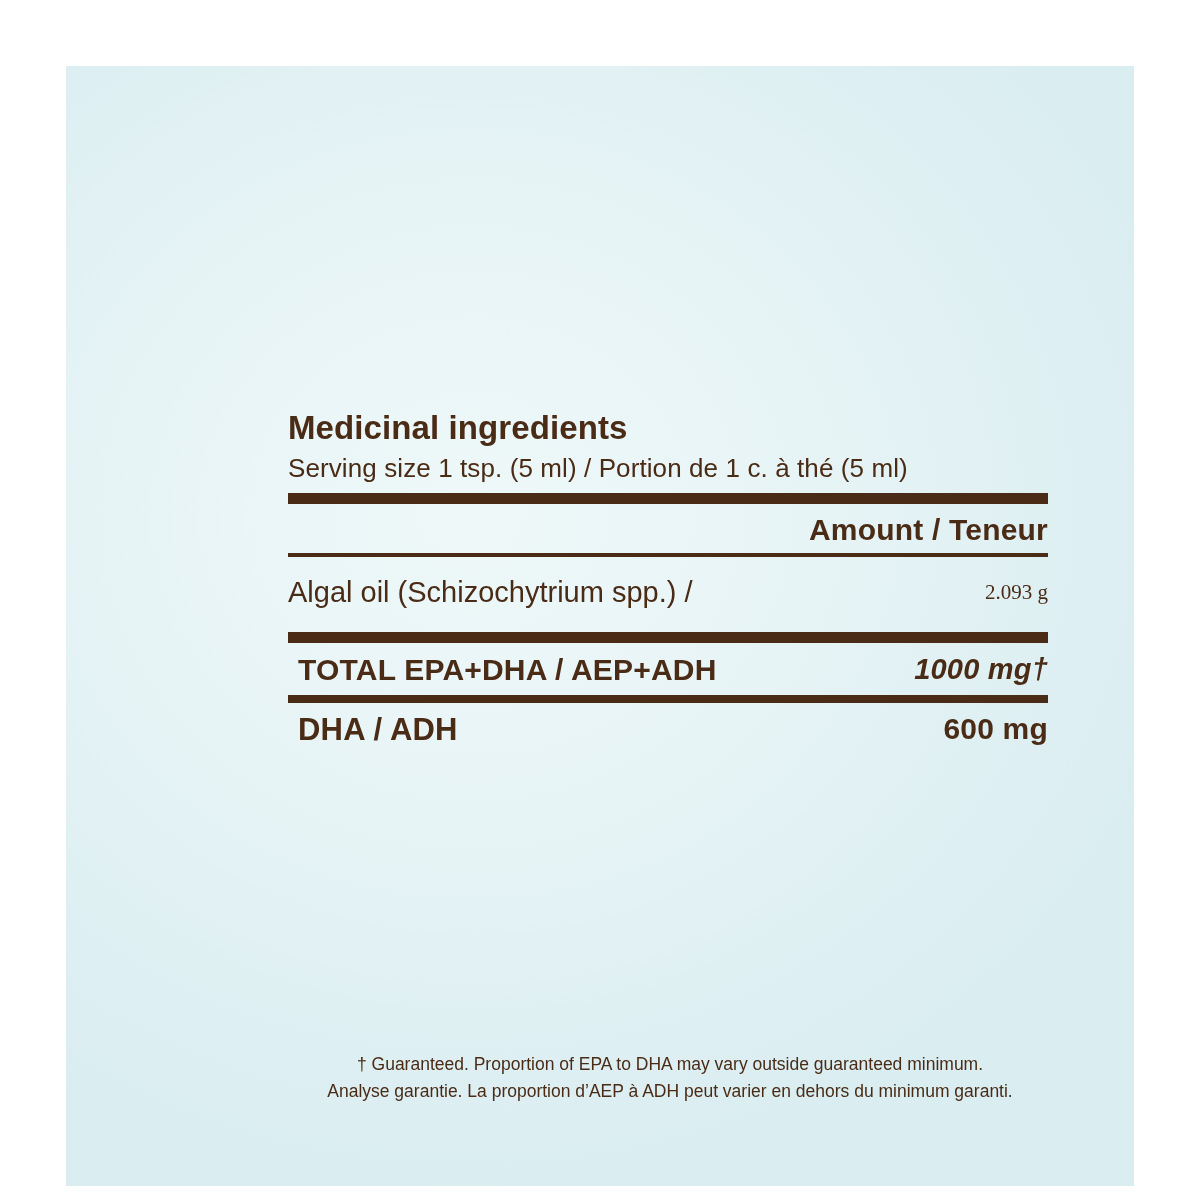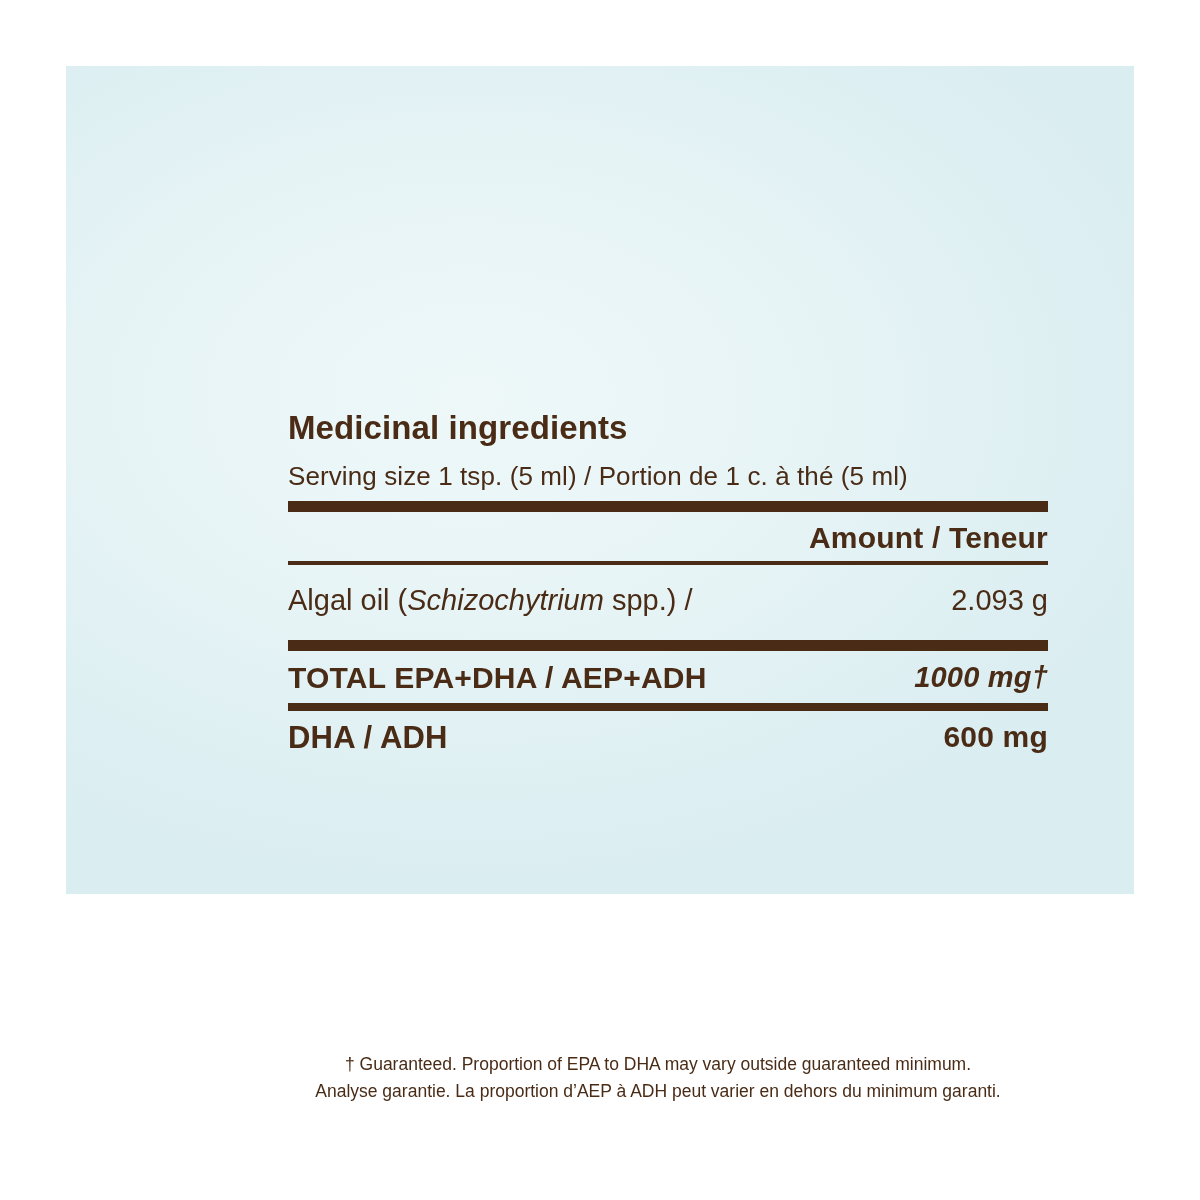--- a/index.html
+++ b/index.html
@@ -11,42 +11,42 @@
     height: 1200px;
     background: #ffffff;
     font-family: "Liberation Sans", sans-serif;
     overflow: hidden;
   }
   .panel {
     position: absolute;
     left: 66px;
     top: 66px;
     width: 1068px;
-    height: 828px;
+    height: 1120px;
     background:
       radial-gradient(ellipse 70% 60% at 38% 40%, #eef8f9 0%, #e7f4f6 45%, #dff0f3 75%, #daedf1 100%);
   }
   .content {
     position: absolute;
     left: 222px;
     top: 340px;
     width: 760px;
   }
   .title-1, .title-2 {
     color: #4a2c16;
     font-size: 33px;
     font-weight: bold;
     letter-spacing: 0.1px;
     line-height: 43px;
   }
   .subtitle {
     color: #4a2c16;
     font-size: 26px;
     line-height: 34px;
-    margin-top: 10px;
+    margin-top: 2px;
     margin-bottom: 8px;
     letter-spacing: 0.1px;
   }
   .rule-thick {
     height: 11px;
     background: #4a2c16;
     margin-top: 7px;
   }
   .rule-thin {
     height: 4px;
@@ -68,31 +68,32 @@
   }
   .ingredient-row {
     padding: 14px 0 12px 0;
     font-size: 29px;
     line-height: 42px;
   }
   .ingredient-name {
     max-width: 560px;
   }
   .ingredient-amount {
-    font-size: 29px;
+    font-size: 21px;
     white-space: nowrap;
     padding-top: 0;
+    font-family: Liberation Serif, serif;
   }
   .italic {
-    font-style: italic;
     margin-top: 7px;
   }
   .total-row, .sub-row {
     font-weight: bold;
     letter-spacing: 0.2px;
+    margin-left: 10px;
   }
   .total-row {
     padding: 10px 0 8px 0;
     font-size: 30px;
   }
   .sub-row {
     padding: 9px 0 7px 0;
     font-size: 31px;
   }
   .total-row .val, .sub-row .val {
@@ -101,21 +102,21 @@
   }
   .total-row .val {
     font-size: 29px;
     font-style: italic;
   }
   .sub-row .val {
     font-size: 30px;
   }
   .footnotes {
     position: absolute;
-    left: 212px;
+    left: 224px;
     top: 985px;
     width: 760px;
     text-align: center;
     color: #4a2c16;
     font-size: 17.5px;
     line-height: 27px;
   }
 </style>
 </head>
 <body>

